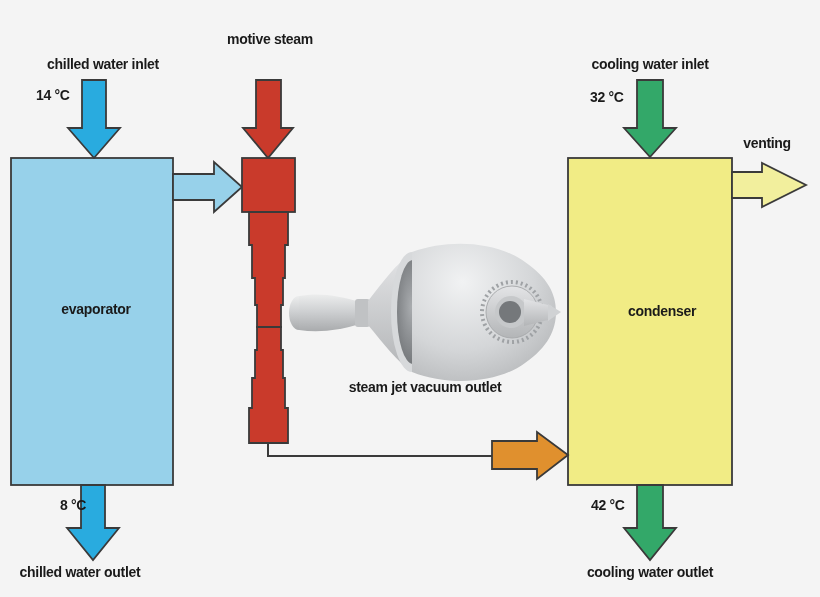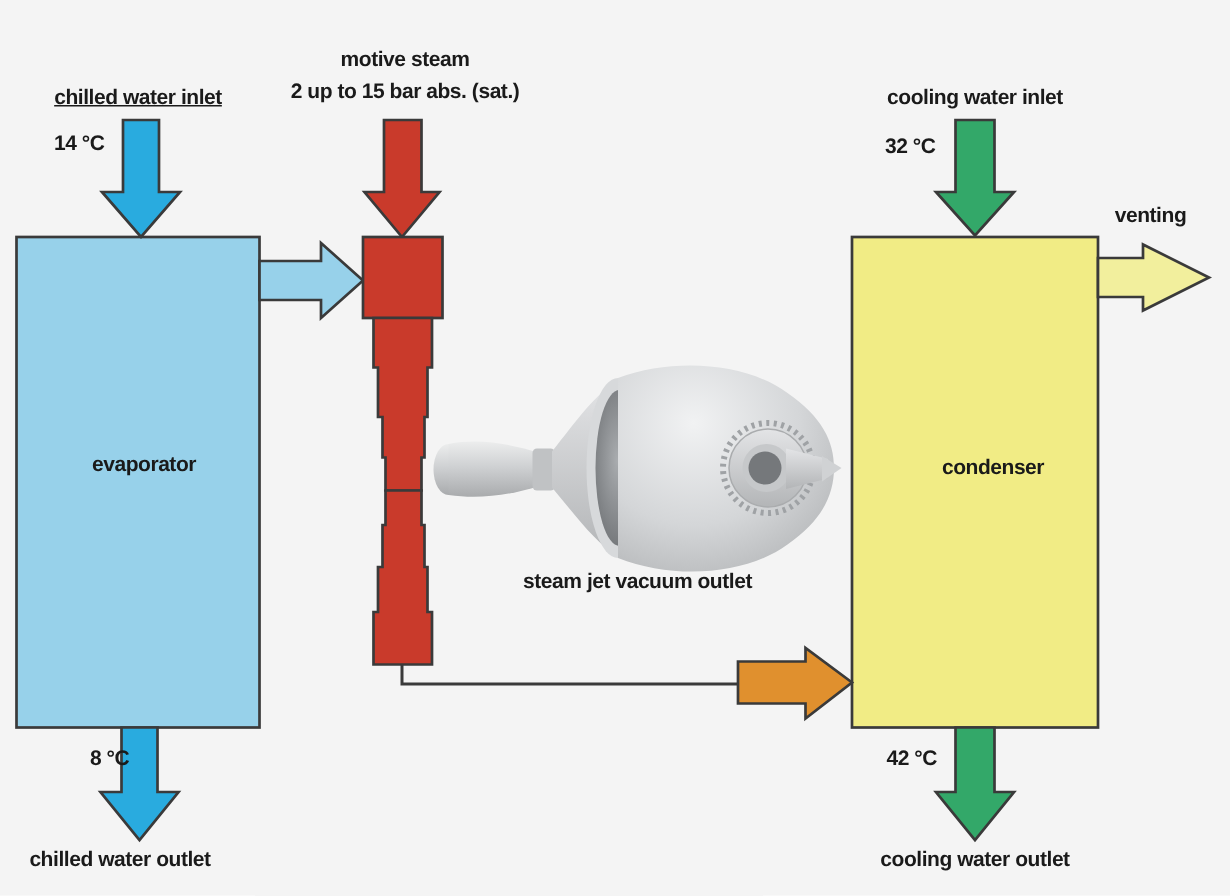--- a/index.html
+++ b/index.html
@@ -90,27 +90,26 @@
       <path d="M412,252 C450,238 498,242 525,262 C548,278 556,294 556,312 C556,330 548,347 525,363 C498,383 450,387 412,372 Z" fill="url(#gBody)"></path>
       <circle cx="512" cy="312" r="30" fill="none" stroke="#9fa2a5" stroke-width="4" stroke-dasharray="2 3"></circle>
       <circle cx="512" cy="312" r="26" fill="url(#gCone)" stroke="#aaacae"></circle>
       <circle cx="511" cy="312" r="16" fill="#c6c8ca"></circle>
       <circle cx="510" cy="312" r="11" fill="#75787b"></circle>
       <path d="M524,299 L552,306 L552,319 L524,326 Z" fill="url(#gCone)"></path>
       <polygon points="548,304 561,312 548,321" fill="#d0d2d4"></polygon>
     </g>
   </svg>
 
-  <div class="lbl centered" style="left:12px; top:56px; width:160px;text-decoration:underline;">chilled water inlet</div>
+  <div class="lbl centered" style="left:23px; top:56px; width:160px;">chilled water inlet</div>
 
   <div class="lbl" style="left:36px; top:87px;">14 °C</div>
 
   <div class="lbl centered" style="left:174px; top:31px; width:192px;">motive steam</div>
 
-  <div class="lbl centered" style="left:174px; top:52px; width:192px;">2 up to 15 bar abs. (sat.)</div>
 
   <div class="lbl centered" style="left:570px; top:56px; width:160px;">cooling water inlet</div>
 
   <div class="lbl" style="left:590px; top:89px;">32 °C</div>
 
   <div class="lbl centered" style="left:727px; top:135px; width:80px;">venting</div>
 
   <div class="lbl centered" style="left:12px; top:301px; width:168px;text-align:center;">evaporator</div>
 
   <div class="lbl centered" style="left:570px; top:303px; width:184px;">condenser</div>

